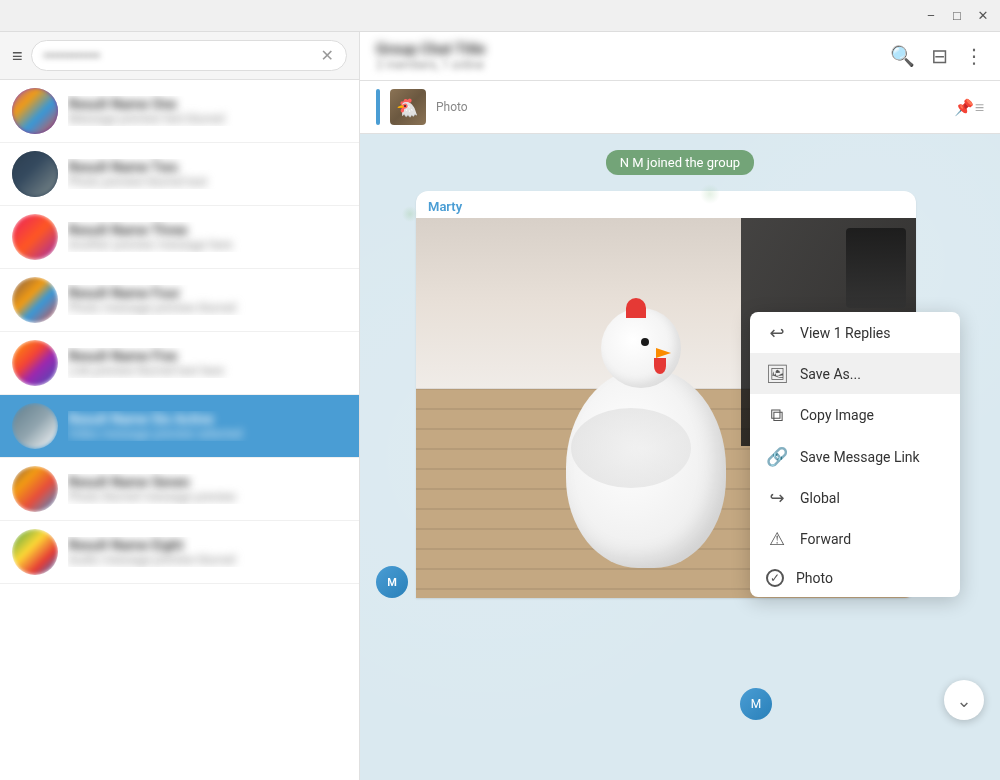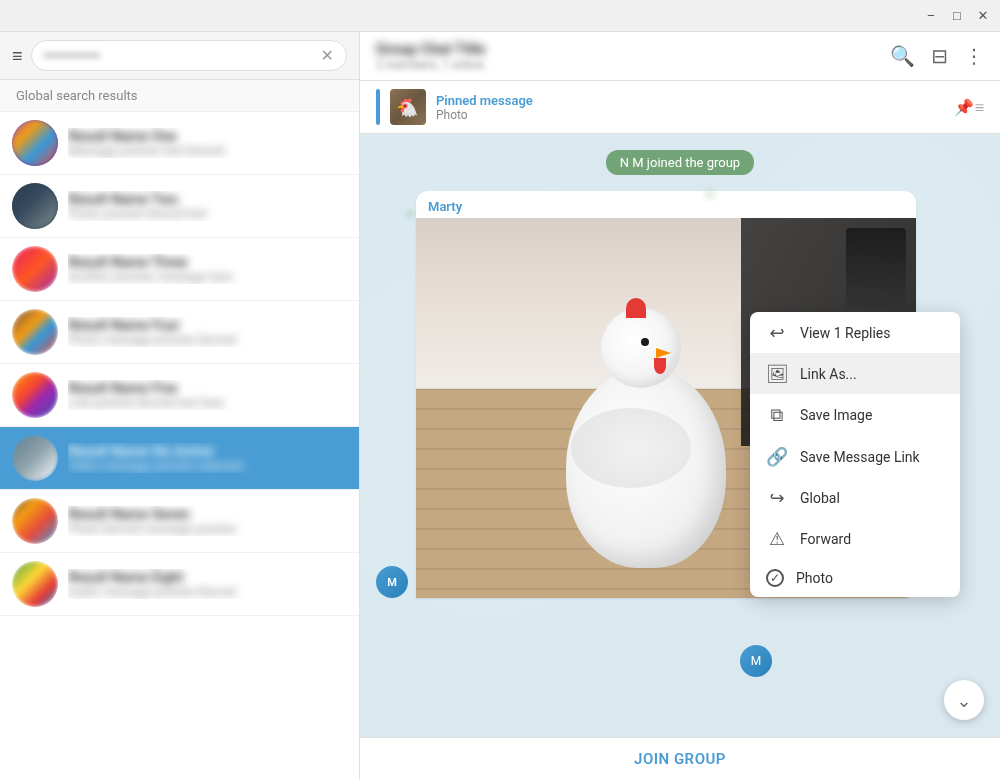--- a/index.html
+++ b/index.html
@@ -421,21 +421,20 @@
   <div class="sidebar">
 
     <div class="search-bar">
       <div class="hamburger-icon">≡</div>
       <div class="search-input-wrapper">
         <div class="search-input-text">••••••••••••</div>
         <div class="clear-search">✕</div>
       </div>
     </div>
 
-    <div class="global-search-label">Global search results</div>
 
     <div class="search-results">
 
       <div class="search-result-item">
         <div class="result-avatar-placeholder blurred-avatar avatar-purple">
           <div class="inner" style="background: linear-gradient(135deg, #9b59b6 0%, #f39c12 30%, #3498db 60%, #e74c3c 100%);"></div>
         </div>
         <div class="result-content">
           <div class="result-name">Result Name One</div>
           <div class="result-desc">Message preview text blurred</div>
@@ -528,21 +527,20 @@
         <div class="header-icon">⋮</div>
       </div>
     </div>
 
     <div class="pinned-message">
       <div style="width:4px; height:36px; background:#4a9dd4; border-radius:2px; flex-shrink:0;"></div>
       <div class="pin-thumbnail">
         <div class="pin-thumbnail-inner">🐔</div>
       </div>
       <div class="pin-info">
-        <div class="pin-label">Pinned message</div>
         <div class="pin-desc">Photo</div>
       </div>
       <div class="pin-icon">📌≡</div>
     </div>
 
     <div class="chat-messages">
 
       <div class="system-message">
         <div class="system-message-bubble">N M joined the group</div>
       </div>
@@ -689,25 +687,25 @@
 
     </div>
 
     <div class="context-menu">
       <div class="context-menu-item">
         <span class="context-menu-icon">↩</span>
         <span>View 1 Replies</span>
       </div>
       <div class="context-menu-item highlighted">
         <span class="context-menu-icon">🖼</span>
-        <span>Link As...</span>
+        <span>Save As...</span>
       </div>
       <div class="context-menu-item">
         <span class="context-menu-icon">⧉</span>
-        <span>Save Image</span>
+        <span>Copy Image</span>
       </div>
       <div class="context-menu-item">
         <span class="context-menu-icon">🔗</span>
         <span>Save Message Link</span>
       </div>
       <div class="context-menu-item">
         <span class="context-menu-icon">↪</span>
         <span>Global</span>
       </div>
       <div class="context-menu-item">
@@ -717,18 +715,15 @@
       <div class="context-menu-item">
         <span class="context-menu-icon" style="border:2px solid #555; border-radius:50%; width:18px; height:18px; display:flex; align-items:center; justify-content:center; font-size:12px;">✓</span>
         <span>Photo</span>
       </div>
     </div>
 
     <div class="scroll-btn">
       <span>⌄</span>
     </div>
 
-    <div class="chat-footer">
-      <div class="join-group-btn">JOIN GROUP</div>
-    </div>
 
   </div>
 </div>
 
 </body></html>

